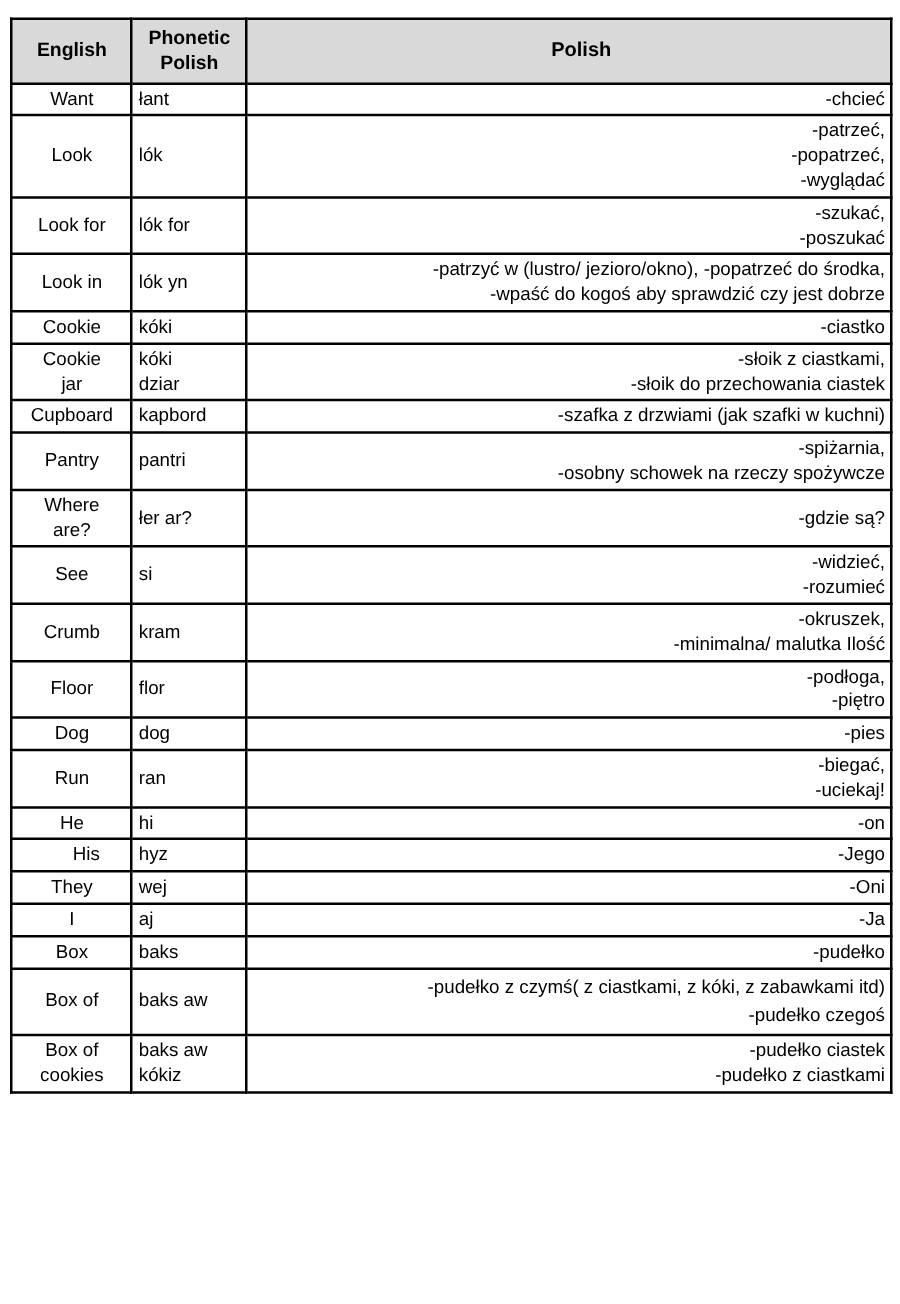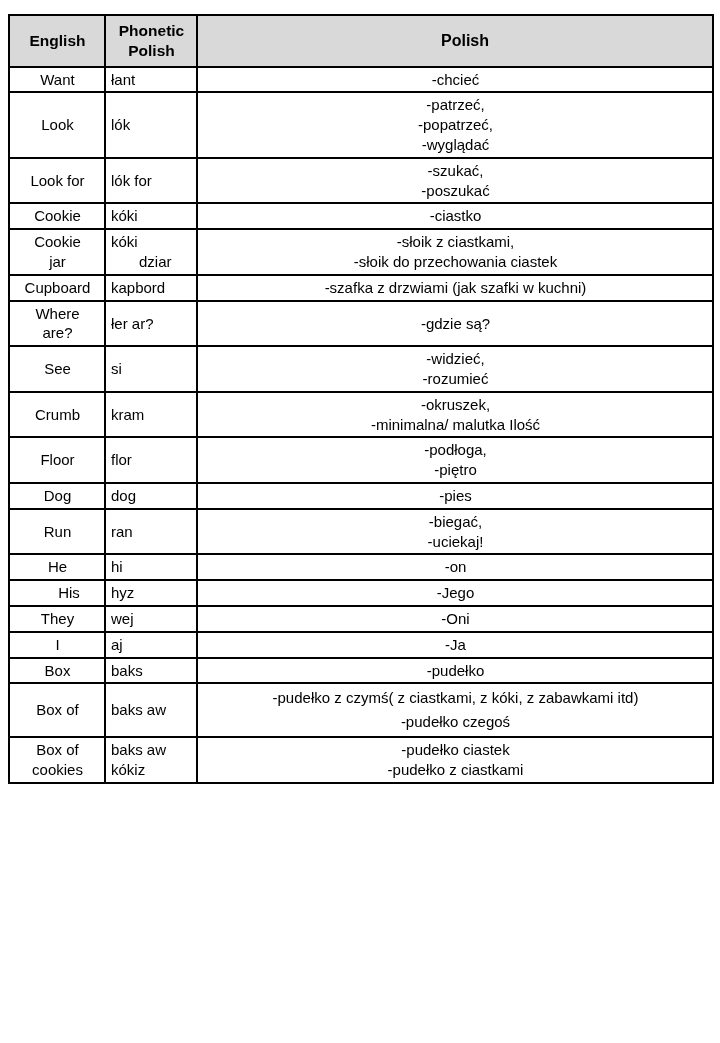--- a/index.html
+++ b/index.html
@@ -50,21 +50,21 @@
     padding-top: 5px;
     padding-bottom: 5px;
     line-height: 1.28;
   }
   table.vocab thead th.pol-head {
     font-size: 16px;
     padding-left: 24px;
   }
   table.vocab td.eng { text-align: center; }
   table.vocab td.pho { text-align: left; }
-  table.vocab td.pol { text-align: center; }
+  table.vocab td.pol { text-align: right; }
   table.vocab td.valign-top { vertical-align: top; }
   .cell-lines { display: block; }
   .cell-lines span { display: block; white-space: pre-wrap; }
   .spaced-lines span { padding: 2px 0; }
 </style>
 </head>
 <body>
 
 <div class="page">
   <table class="vocab">
@@ -119,57 +119,85 @@
           </td>
           <td class="pol">
             <span class="cell-lines">
               <span>-szukać,</span>
               <span>-poszukać</span>
             </span>
           </td>
         </tr>
         <tr>
           <td class="eng">
+            <span style="display: block;">Look in</span>
+          </td>
+          <td class="pho">
+            <span style="display: block;">lók yn</span>
+          </td>
+          <td class="pol">
+            <span class="cell-lines">
+              <span>-patrzyć w (lustro/ jezioro/okno), -popatrzeć do środka,</span>
+              <span>-wpaść do kogoś aby sprawdzić czy jest dobrze</span>
+            </span>
+          </td>
+        </tr>
+        <tr>
+          <td class="eng">
             <span style="display: block;">Cookie</span>
           </td>
           <td class="pho">
             <span style="display: block;">kóki</span>
           </td>
           <td class="pol">
             <span class="cell-lines">
               <span>-ciastko</span>
             </span>
           </td>
         </tr>
         <tr>
           <td class="eng">
             <span style="display: block;">Cookie</span>
             <span style="display: block;">jar</span>
           </td>
           <td class="pho">
             <span style="display: block;">kóki</span>
-            <span style="display: block; margin-left: 28px;">dziar</span>
+            <span style="display: block;">dziar</span>
           </td>
           <td class="pol">
             <span class="cell-lines">
               <span>-słoik z ciastkami,</span>
               <span>-słoik do przechowania ciastek</span>
             </span>
           </td>
         </tr>
         <tr>
           <td class="eng valign-top">
             <span style="display: block;">Cupboard</span>
           </td>
           <td class="pho">
             <span style="display: block;">kapbord</span>
           </td>
           <td class="pol">
             <span class="cell-lines">
               <span>-szafka z drzwiami (jak szafki w kuchni)</span>
+            </span>
+          </td>
+        </tr>
+        <tr>
+          <td class="eng">
+            <span style="display: block;">Pantry</span>
+          </td>
+          <td class="pho">
+            <span style="display: block;">pantri</span>
+          </td>
+          <td class="pol">
+            <span class="cell-lines">
+              <span>-spiżarnia,</span>
+              <span>-osobny schowek na rzeczy spożywcze</span>
             </span>
           </td>
         </tr>
         <tr>
           <td class="eng">
             <span style="display: block;">Where</span>
             <span style="display: block;">are?</span>
           </td>
           <td class="pho">
             <span style="display: block;">łer ar?</span>

